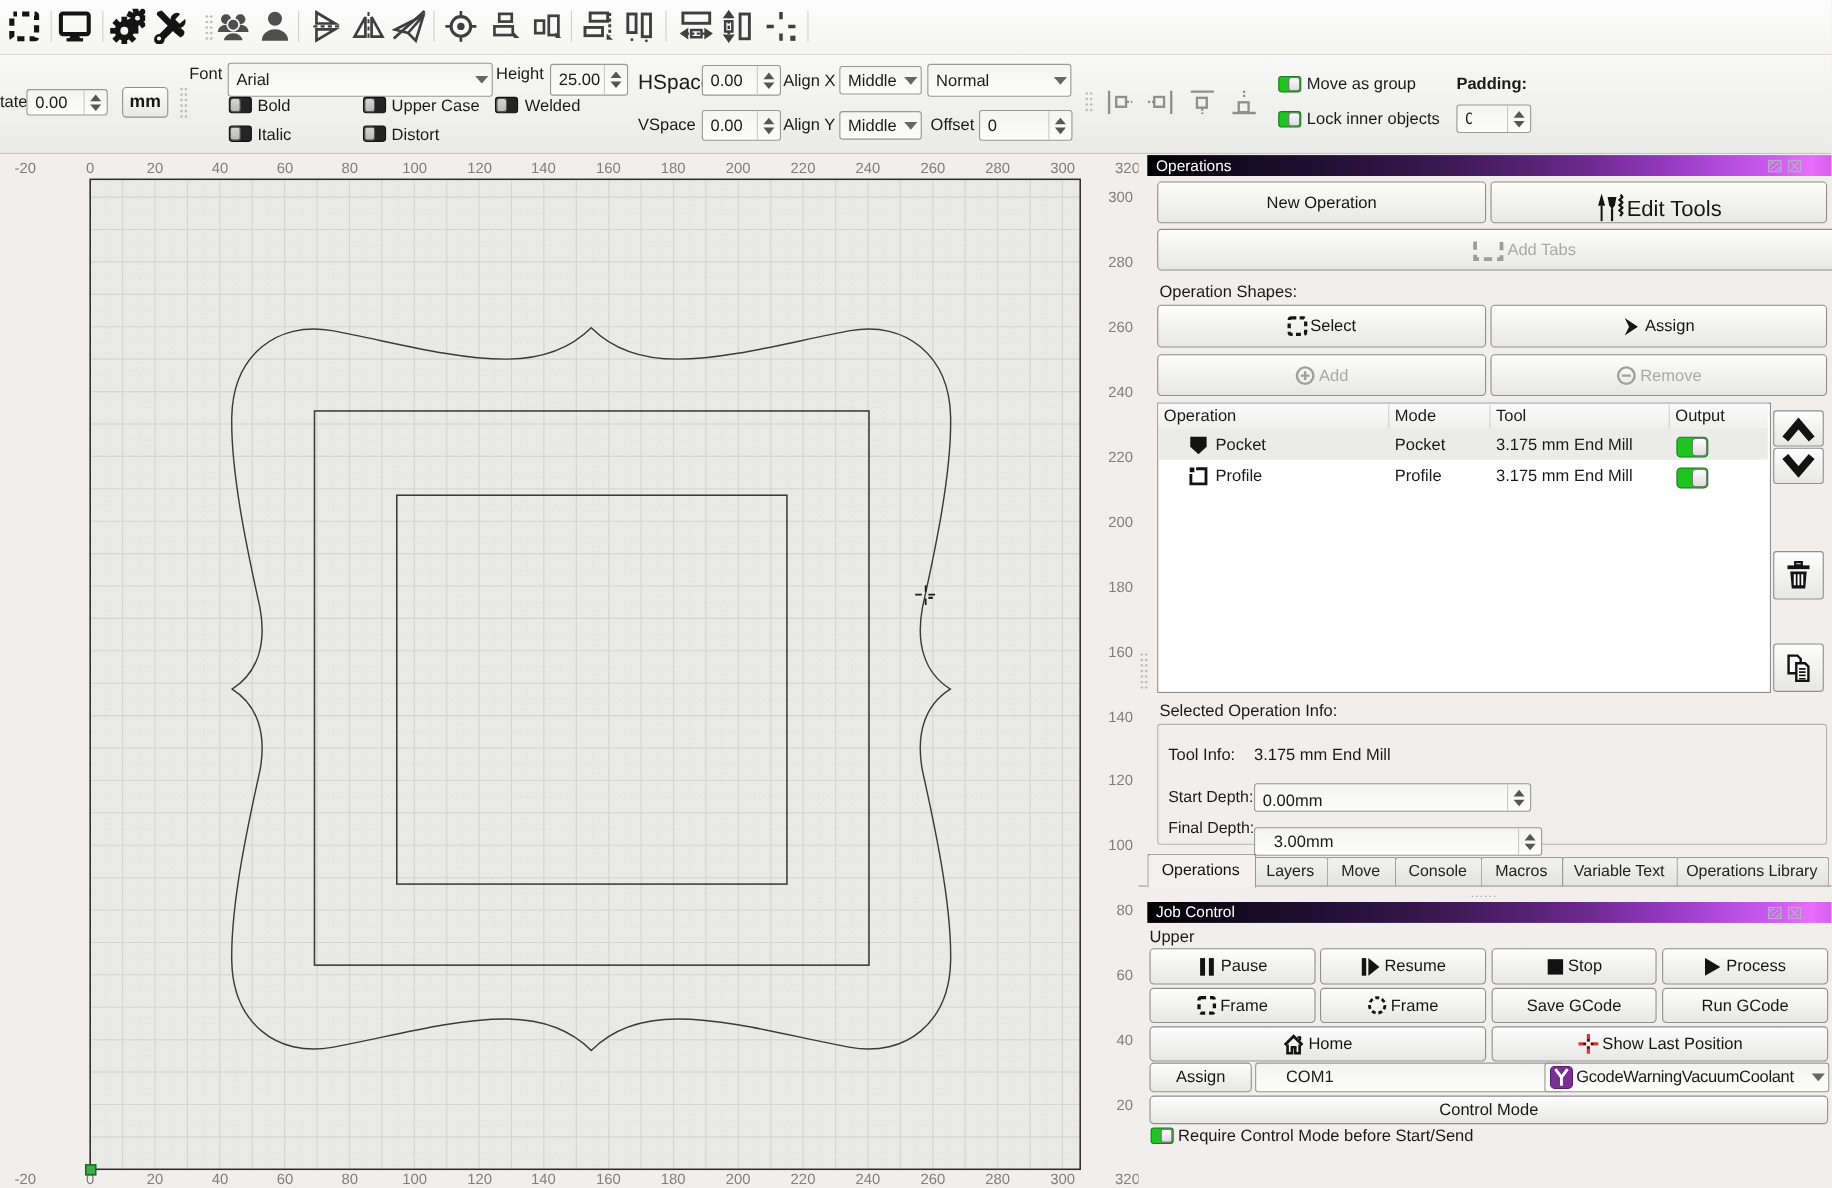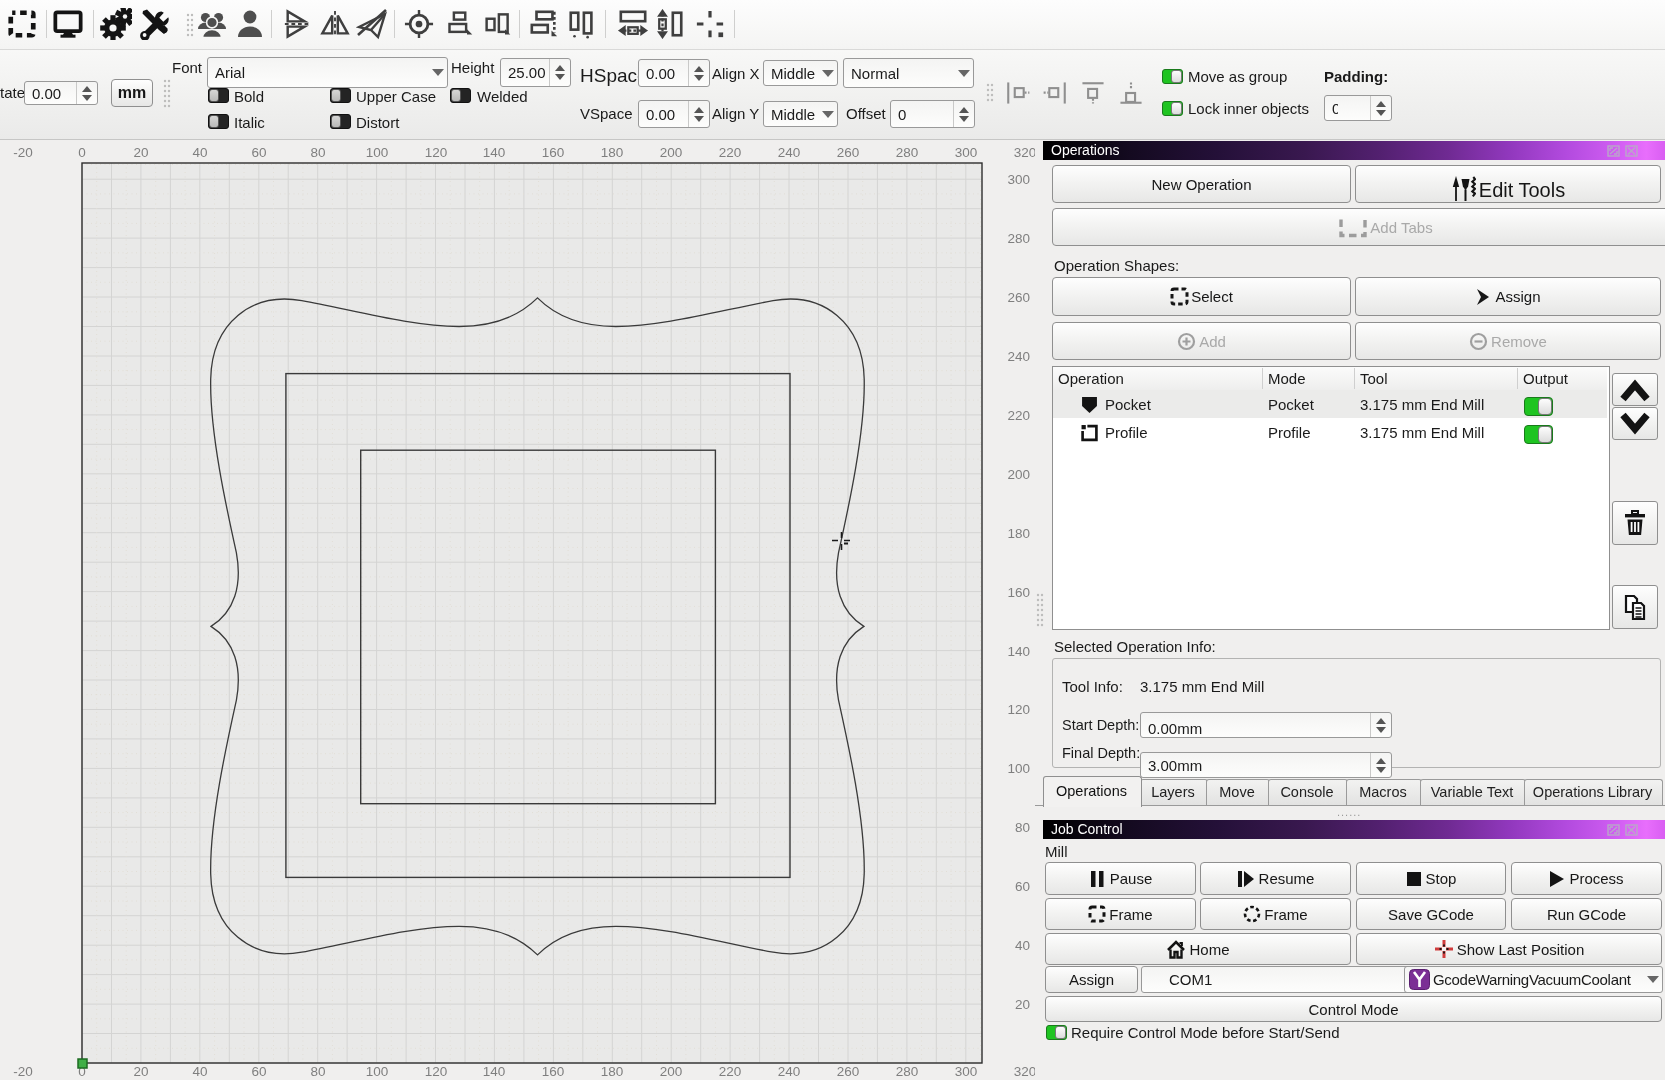--- a/index.html
+++ b/index.html
@@ -510,21 +510,21 @@
     <span style="position:absolute;left:1140px;top:678px;font-size:15px;color:#1a1a1a;white-space:nowrap;">3.175 mm End Mill</span>
     <span style="position:absolute;left:1062px;top:717px;font-size:14.5px;color:#1a1a1a;white-space:nowrap;">Start Depth:</span>
     <div class="inp" style="left:1140px;top:712px;width:250px;height:24px;font-size:15px;align-items:flex-end;">
       <span class="it">0.00mm</span>
       <span class="spx">
         <i class="up"></i>
         <i class="dn"></i>
       </span>
     </div>
     <span style="position:absolute;left:1062px;top:745px;font-size:14.5px;color:#1a1a1a;white-space:nowrap;">Final Depth:</span>
-    <div class="inp" style="left:1140px;top:752px;width:250px;height:24px;font-size:15px;">
+    <div class="inp" style="left:1140px;top:752px;width:250px;height:24px;font-size:15px;padding-left:10px;">
       <span class="it">3.00mm</span>
       <span class="spx">
         <i class="up"></i>
         <i class="dn"></i>
       </span>
     </div>
     <div style="position:absolute;left:1043px;top:776px;width:97px;height:30px;background:#f2f1f0;border:1px solid #8f8f8f;border-bottom:none;border-radius:3px 3px 0 0;z-index:3;"></div>
     <span style="position:absolute;left:1043px;top:783px;width:97px;text-align:center;font-size:14.5px;color:#111;z-index:4;">Operations</span>
     <div style="position:absolute;left:1140px;top:779px;width:66px;height:26px;background:linear-gradient(#f2f2f1,#e2e2e1);border:1px solid #9a9a9a;border-bottom:none;border-radius:3px 3px 0 0;"></div>
     <span style="position:absolute;left:1140px;top:784px;width:66px;text-align:center;font-size:14.5px;color:#222;">Layers</span>
@@ -544,21 +544,21 @@
 <div style="position:absolute;left:1043px;top:820px;width:622px;height:19px;background:linear-gradient(90deg,#000000 0%,#140a20 14%,#241038 28%,#39184f 42%,#52206f 54%,#6f2a92 65%,#9138bd 75%,#b24ade 84%,#cf5df2 92%,#e86efc 97%,#d95ef2 100%);"></div>
     <span style="position:absolute;left:1051px;top:821px;font-size:14px;color:#fff;">Job Control</span>
     <svg style="position:absolute;right:45px;top:824px" width="13" height="12" viewBox="0 0 13 12">
       <rect x="1" y="1" width="11" height="10" fill="none" stroke="#b9a8c8" stroke-width="1.4"></rect>
       <path d="M3 9l7-6M3 3l3 0M3 3l0 3M10 9l-3 0M10 9l0-3" stroke="#b9a8c8" stroke-width="1.3" fill="none"></path>
     </svg>
     <svg style="position:absolute;right:27px;top:824px" width="13" height="12" viewBox="0 0 13 12">
       <rect x="1" y="1" width="11" height="10" fill="none" stroke="#b9a8c8" stroke-width="1.4"></rect>
       <path d="M3 2.5l7 7M10 2.5l-7 7" stroke="#b9a8c8" stroke-width="1.3"></path>
     </svg>
-    <span style="position:absolute;left:1045px;top:843px;font-size:15px;color:#1a1a1a;white-space:nowrap;">Mill</span>
+    <span style="position:absolute;left:1045px;top:843px;font-size:15px;color:#1a1a1a;white-space:nowrap;">Upper</span>
     <div class="btn" style="left:1045px;top:862px;width:149px;height:31px;font-size:15px;color:#161616;border-radius:4px;"><svg width="17" height="18" viewBox="0 0 17 18" style="margin-right:4px">
         <rect x="2" y="1" width="4.5" height="16" fill="#131313"></rect>
         <rect x="10" y="1" width="4.5" height="16" fill="#131313"></rect>
       </svg>Pause</div>
     <div class="btn" style="left:1200px;top:862px;width:149px;height:31px;font-size:15px;color:#161616;border-radius:4px;"><svg width="18" height="18" viewBox="0 0 18 18" style="margin-right:4px">
         <rect x="1" y="1" width="4" height="16" fill="#131313"></rect>
         <path d="M7 1l10 8-10 8z" fill="#131313"></path>
       </svg>Resume</div>
     <div class="btn" style="left:1356px;top:862px;width:148px;height:31px;font-size:15px;color:#161616;border-radius:4px;"><svg width="16" height="16" viewBox="0 0 16 16" style="margin-right:4px">
         <rect x="1" y="1" width="14" height="14" fill="#131313"></rect>

